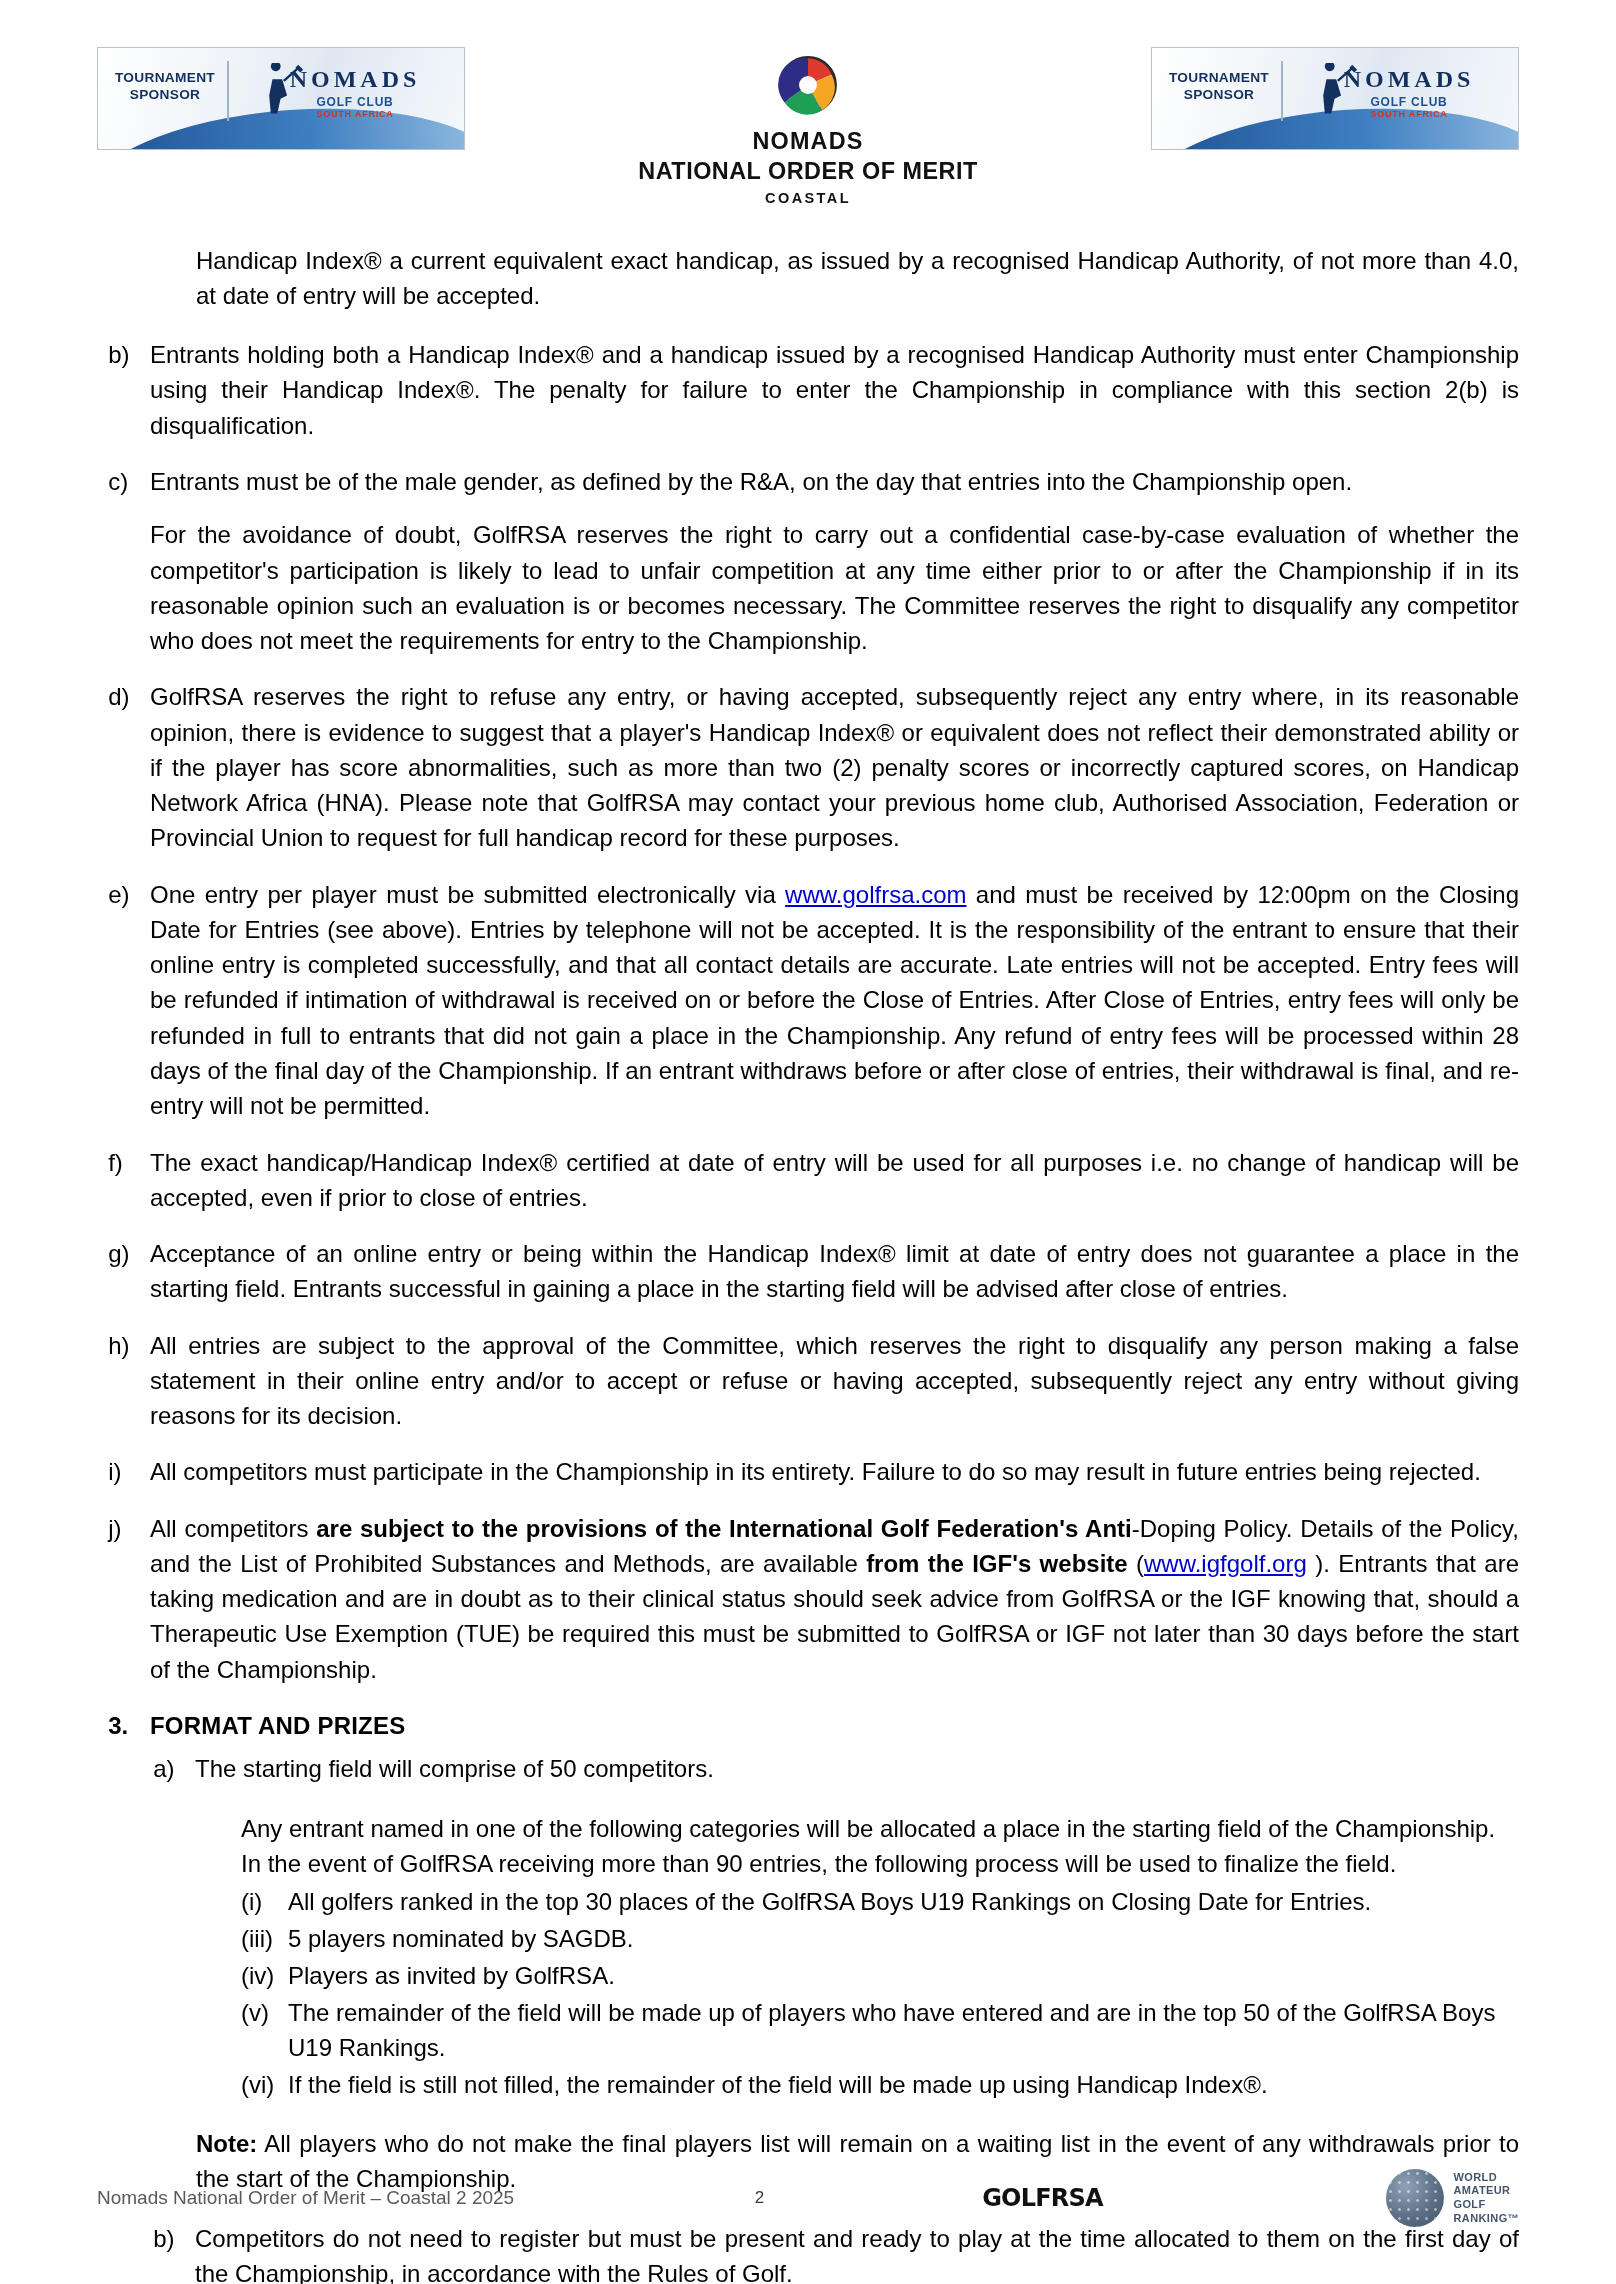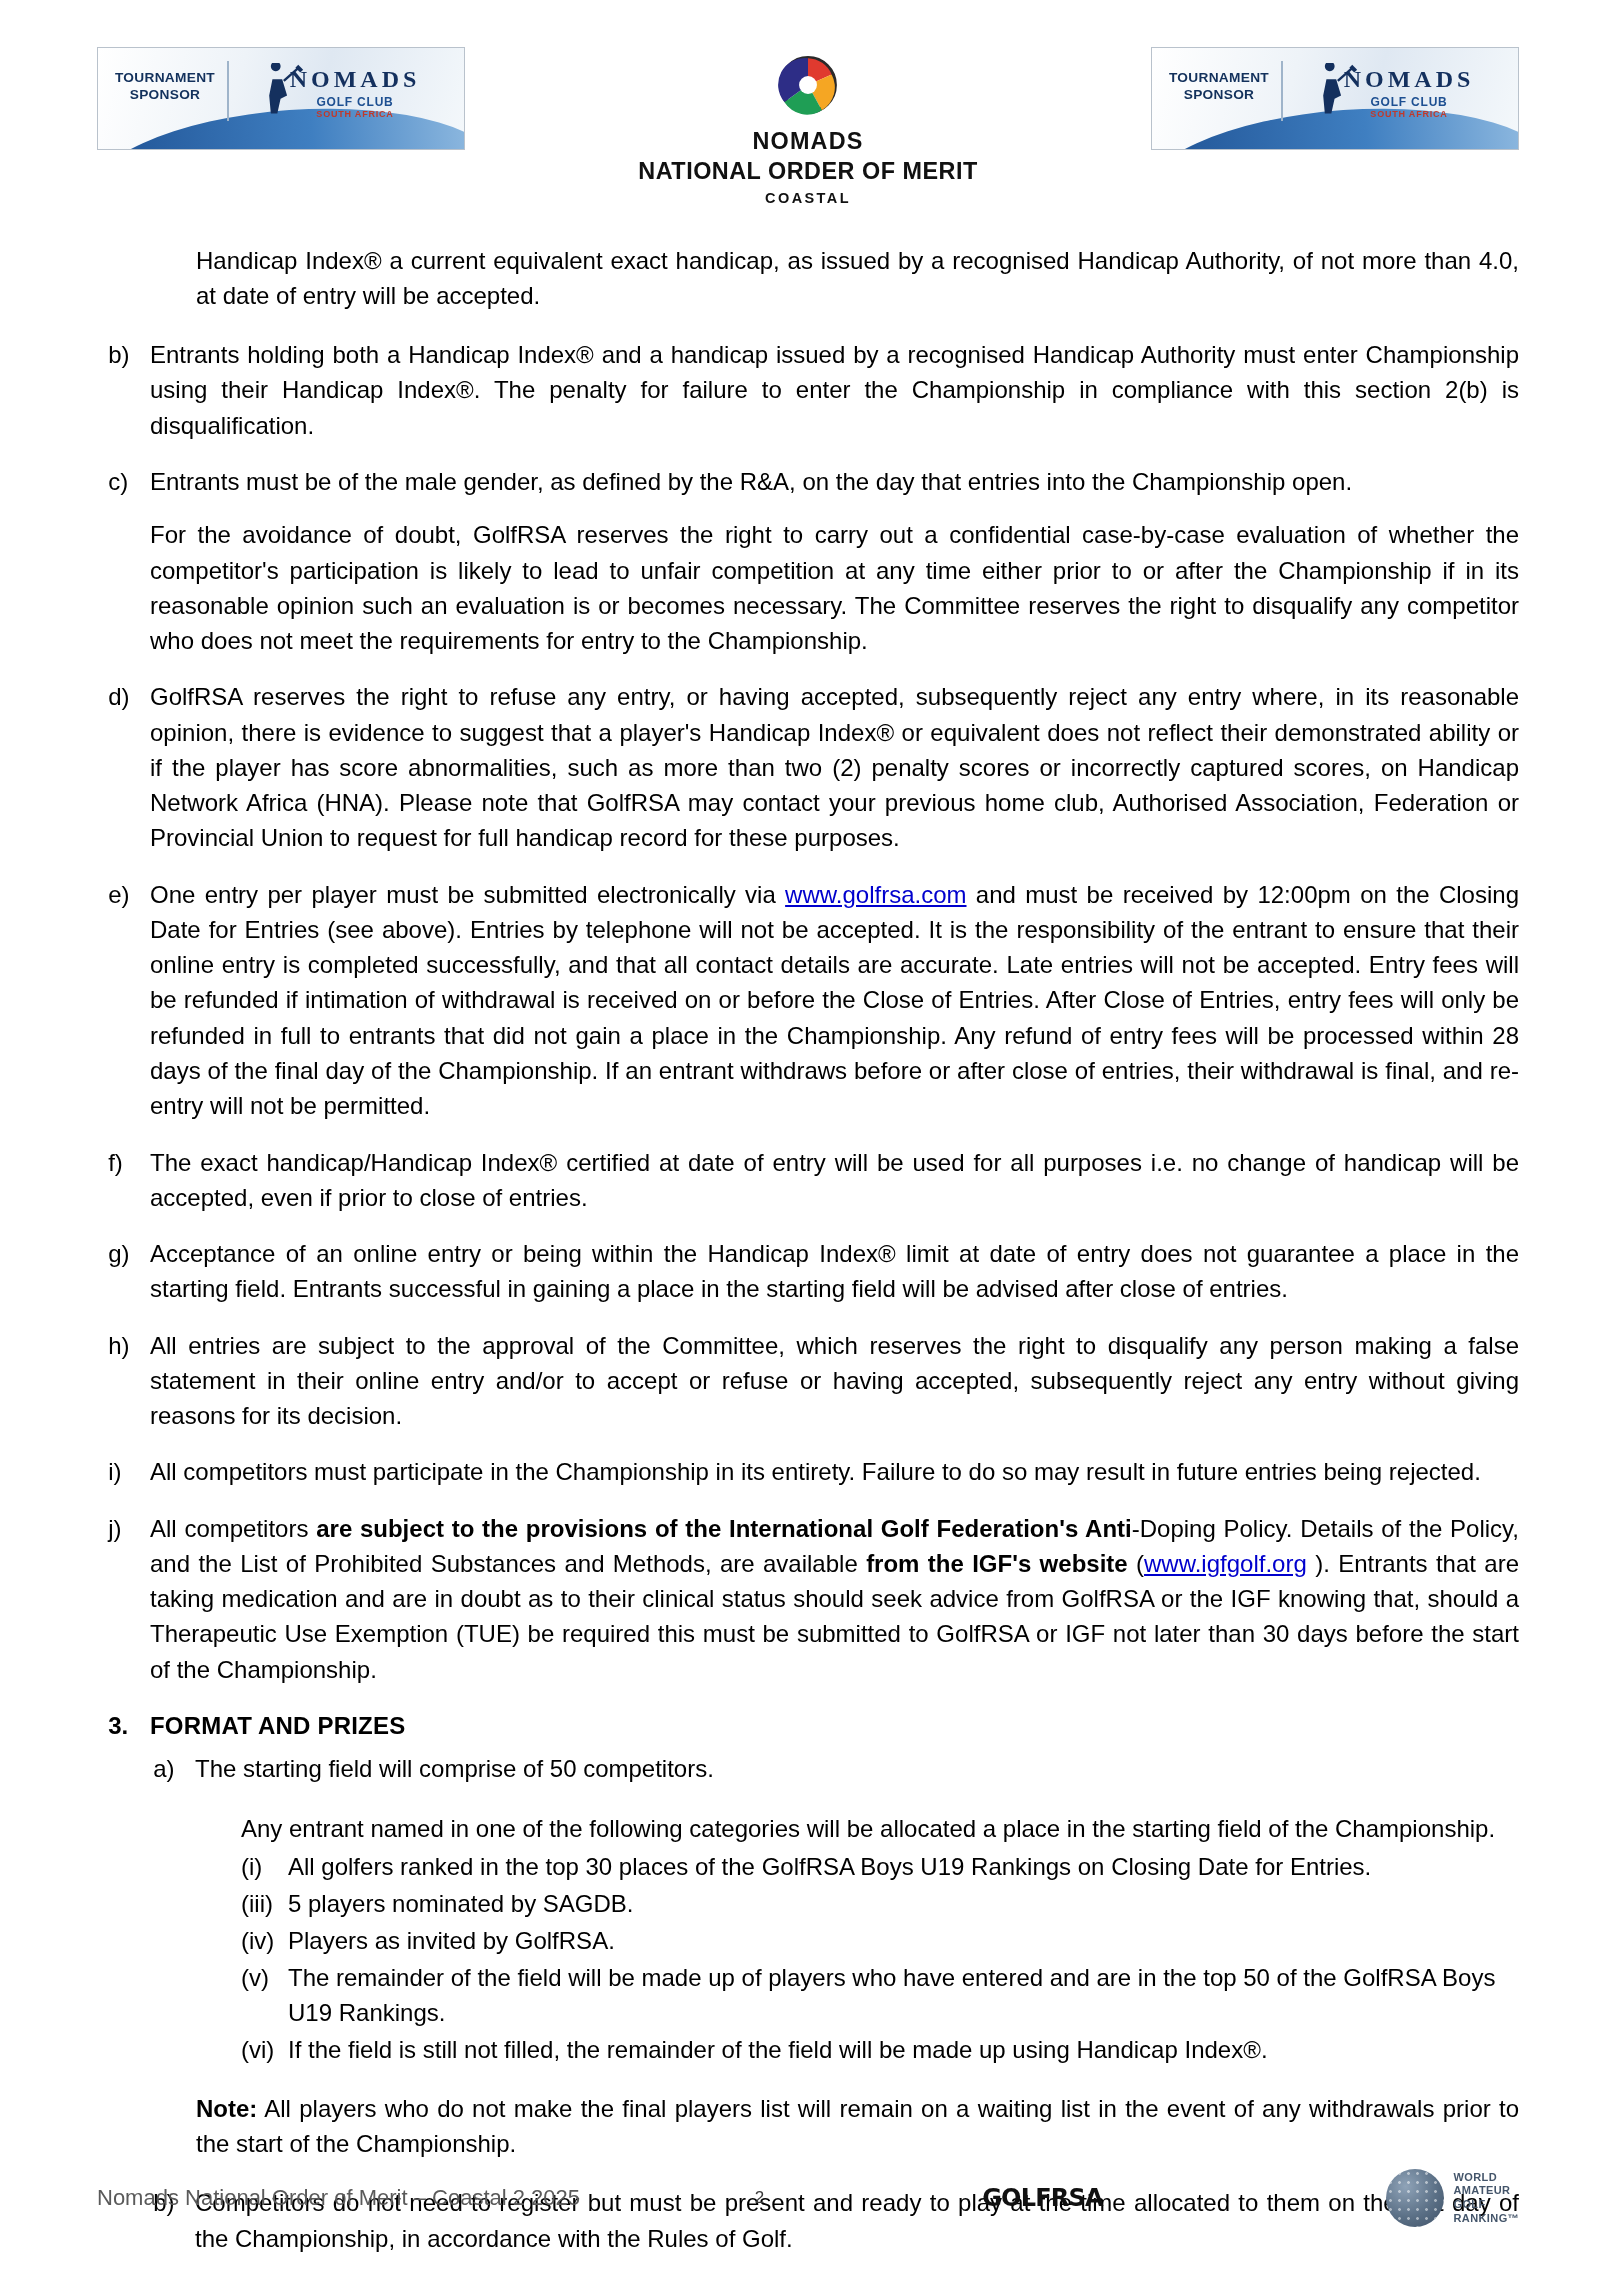--- a/index.html
+++ b/index.html
@@ -217,21 +217,21 @@
   .footer {
     position: absolute;
     left: 97px;
     right: 97px;
     bottom: 57px;
     border-top: none;
     display: flex;
     align-items: center;
   }
   .footer .ftext {
-    font-size: 22px;
+    font-size: 19px;
     color: #5a5a5a;
     width: 614px;
   }
   .footer .pagenum {
     font-size: 17px;
     color: #3a3a3a;
     width: 97px;
     text-align: center;
   }
   .footer .golfrsa {
@@ -392,20 +392,21 @@
       <div class="txt">FORMAT AND PRIZES</div>
     </div>
 
     <div class="para" style="margin-bottom:18px; margin-left:45px;">
       <div class="marker">a)</div>
       <div class="body">The starting field will comprise of 50 competitors.</div>
     </div>
 
     <div style="margin-left:136px; margin-top:24px;">
       <div>Any entrant named in one of the following categories will be allocated a place in the starting field of the Championship.</div>
+      <div>In the event of GolfRSA receiving more than 90 entries, the following process will be used to finalize the field.</div>
       <div class="roman-list">
         <div class="roman-item">
           <div class="rm">(i)</div>
           <div class="rtxt">All golfers ranked in the top 30 places of the GolfRSA Boys U19 Rankings on Closing Date for Entries.</div>
         </div>
         <div class="roman-item">
           <div class="rm">(iii)</div>
           <div class="rtxt">5 players nominated by SAGDB.</div>
         </div>
         <div class="roman-item">

